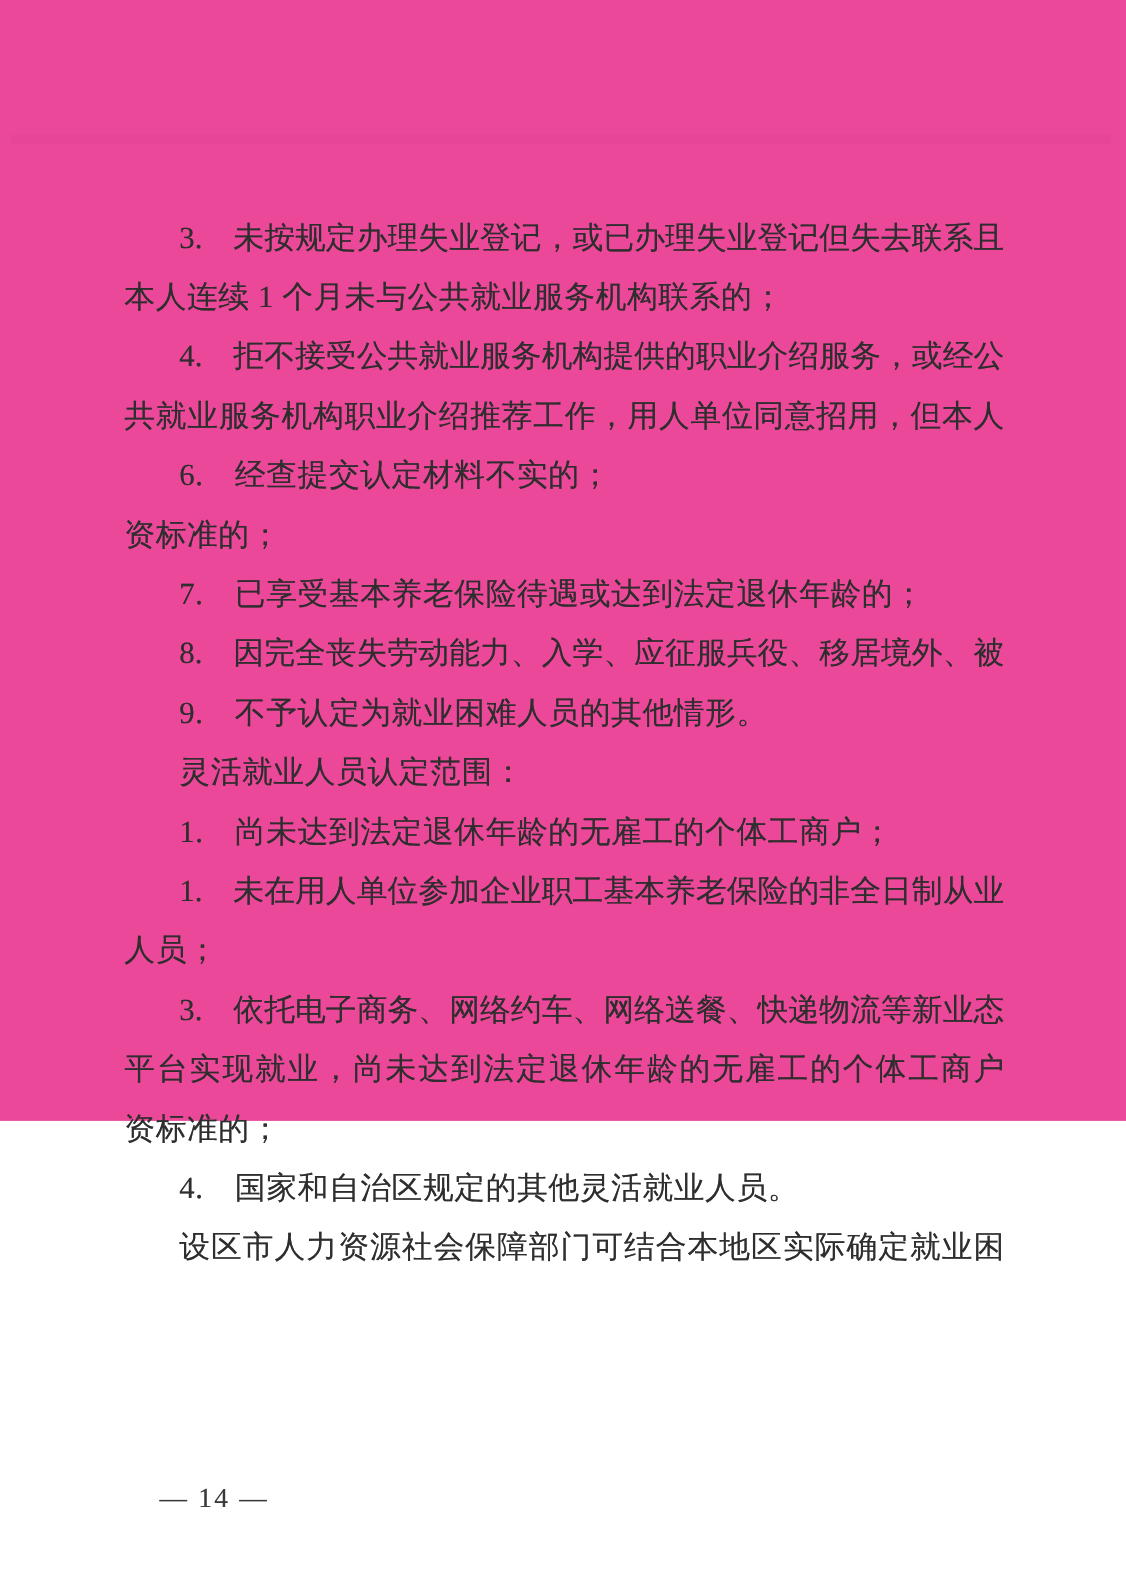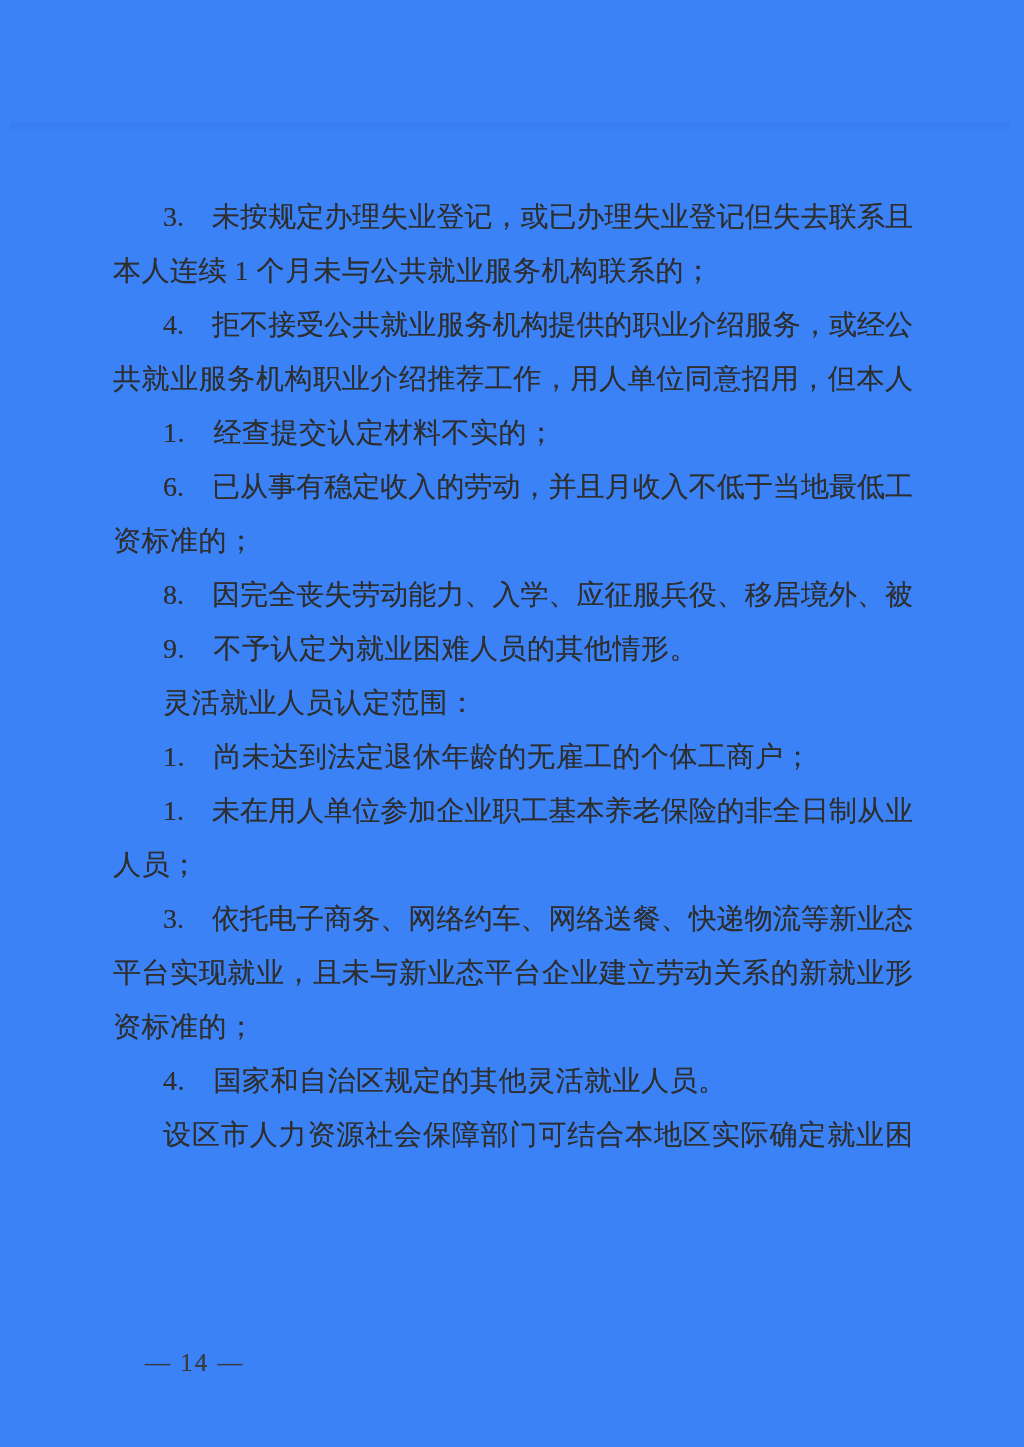--- a/index.html
+++ b/index.html
@@ -4,22 +4,22 @@
 <style>
   html,body{margin:0;padding:0;}
   body{
     width:1024px;height:1447px;
     background:#ffffff;
     font-family:"Liberation Serif","DejaVu Serif",serif;
     overflow:hidden;
   }
   .page{
     position:relative;
-    width:1024px;height:1447px;
-    background:#3b82f6;
+    width:1024px;height:1019px;
+    background:#ec4899;
   }
   
   .scan-band{
     position:absolute;
     left:10px;top:122px;
     width:1000px;height:9px;
     background:rgba(0,0,0,0.018);
   }
   .textblock{
     position:absolute;
@@ -59,30 +59,30 @@
 
 <div class="page">
   <div class="scan-band"></div>
 
   <div class="textblock">
 
   <div class="line indent full">3.　未按规定办理失业登记，或已办理失业登记但失去联系且</div>
       <div class="line">本人连续 1 个月未与公共就业服务机构联系的；</div>
       <div class="line indent full">4.　拒不接受公共就业服务机构提供的职业介绍服务，或经公</div>
       <div class="line full">共就业服务机构职业介绍推荐工作，用人单位同意招用，但本人</div>
-      <div class="line indent">1.　经查提交认定材料不实的；</div>
-      <div class="line indent full">6.　已从事有稳定收入的劳动，并且月收入不低于当地最低工</div>
+      <div class="line indent">6.　经查提交认定材料不实的；</div>
       <div class="line">资标准的；</div>
+      <div class="line indent">7.　已享受基本养老保险待遇或达到法定退休年龄的；</div>
       <div class="line indent full">8.　因完全丧失劳动能力、入学、应征服兵役、移居境外、被</div>
       <div class="line indent">9.　不予认定为就业困难人员的其他情形。</div>
       <div class="line indent">灵活就业人员认定范围：</div>
       <div class="line indent">1.　尚未达到法定退休年龄的无雇工的个体工商户；</div>
       <div class="line indent full">1.　未在用人单位参加企业职工基本养老保险的非全日制从业</div>
       <div class="line">人员；</div>
       <div class="line indent full">3.　依托电子商务、网络约车、网络送餐、快递物流等新业态</div>
-      <div class="line full">平台实现就业，且未与新业态平台企业建立劳动关系的新就业形</div>
+      <div class="line full">平台实现就业，尚未达到法定退休年龄的无雇工的个体工商户</div>
       <div class="line">资标准的；</div>
       <div class="line indent">4.　国家和自治区规定的其他灵活就业人员。</div>
       <div class="line indent full">设区市人力资源社会保障部门可结合本地区实际确定就业困</div>
     </div>
 
   <div class="footer">— 14 —</div>
 </div>
 
 </body></html>

